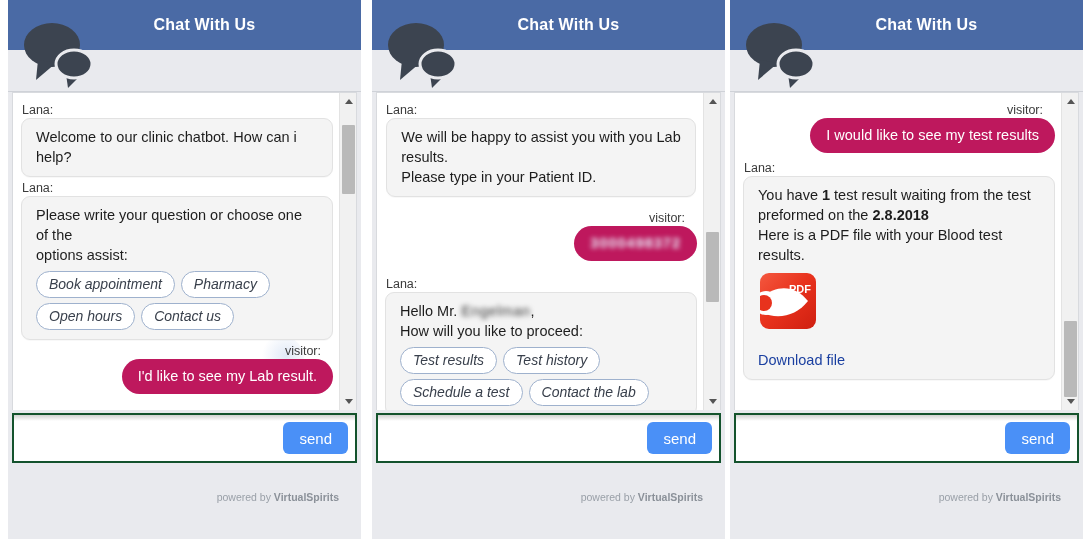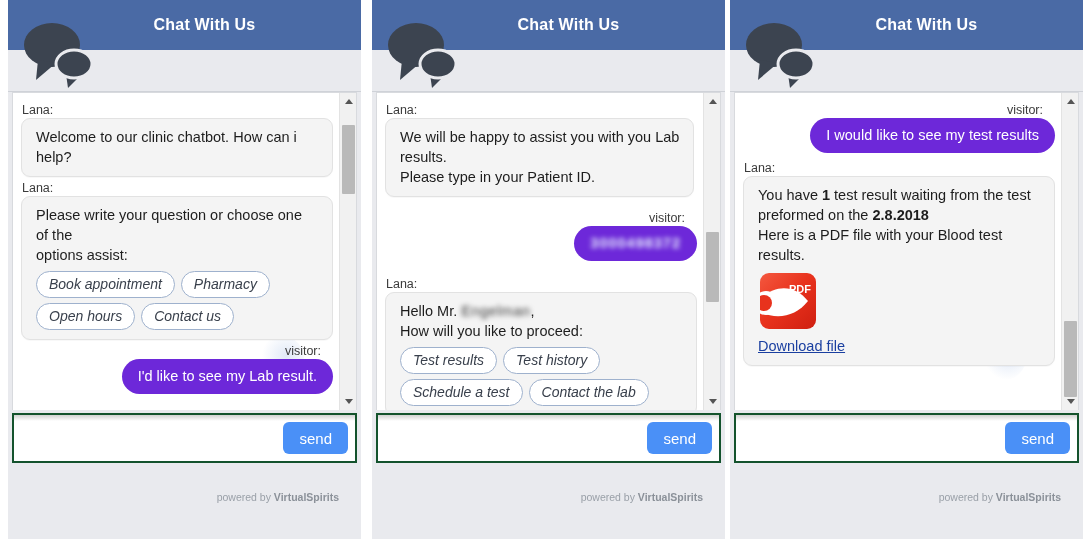--- a/index.html
+++ b/index.html
@@ -89,39 +89,39 @@
   .speaker {
     font-size: 12.5px;
     color: #3b3b3b;
     margin: 4px 0 1px 1px;
     line-height: 14px;
   }
   .speaker.right { text-align: right; margin-right: 12px; }
 
   
   .msg { display: flex; }
-  .msg.left  { justify-content: flex-start; }
+  .msg.left  { justify-content: center; }
   .msg.right { justify-content: flex-end; }
 
   .bot-bubble {
     background: #f4f4f4;
     border: 1px solid #e2e2e2;
     border-radius: 9px;
     padding: 8px 14px 9px 14px;
     font-size: 14.5px;
     line-height: 20px;
     color: #1d1d1d;
     max-width: 312px;
     box-shadow: 0 1px 1px rgba(0,0,0,.03);
   }
   .bot-bubble.wide { max-width: 318px; }
   .bot-bubble p { margin: 0; }
 
   .user-bubble {
-    background: #6d28d9;
+    background: #be185d;
     color: #ffffff;
     border-radius: 18px;
     padding: 7px 16px 8px 16px;
     font-size: 14.5px;
     line-height: 20px;
     max-width: 290px;
     font-weight: 400;
   }
 
   
@@ -158,24 +158,23 @@
     width: 56px; height: 56px;
     border-radius: 9px;
     margin: 8px 0 4px 2px;
     position: relative;
     overflow: hidden;
     background: linear-gradient(135deg, #f4583f 0%, #e8321d 48%, #cf1f10 100%);
     display: block;
   }
   .dl-link {
     display: inline-block;
-    margin-top: 3px;
+    margin-top: 17px;
     font-size: 14.5px;
     color: #1a3fa0;
-    text-decoration: underline;
     cursor: pointer;
   }
 
   
   .sbar {
     position: absolute;
     right: 0; top: 0; bottom: 0;
     width: 17px;
     background: #f1f1f1;
     border-left: 1px solid #e3e3e3;

